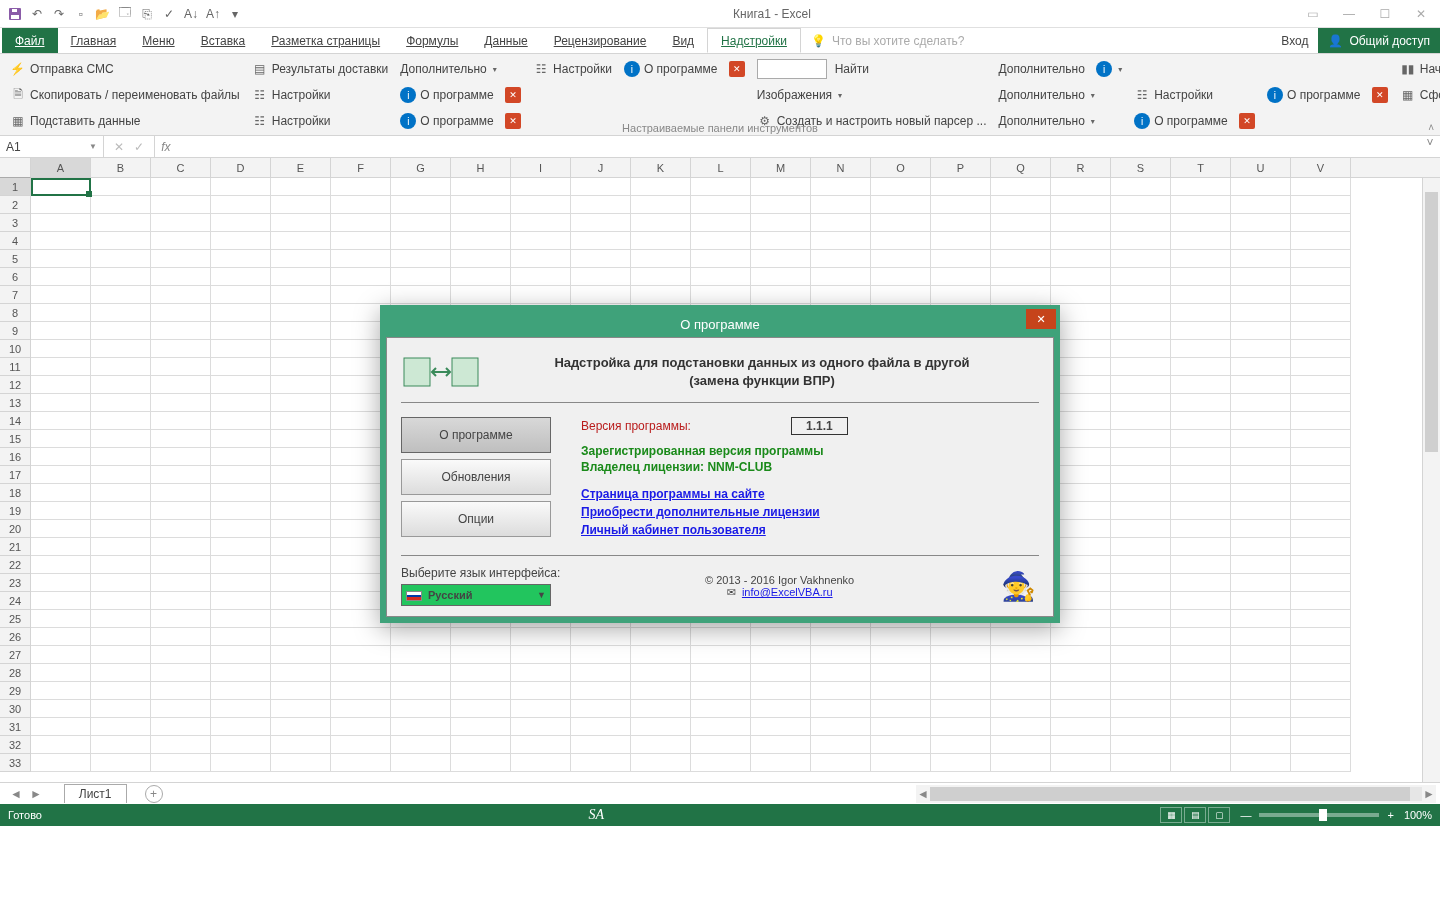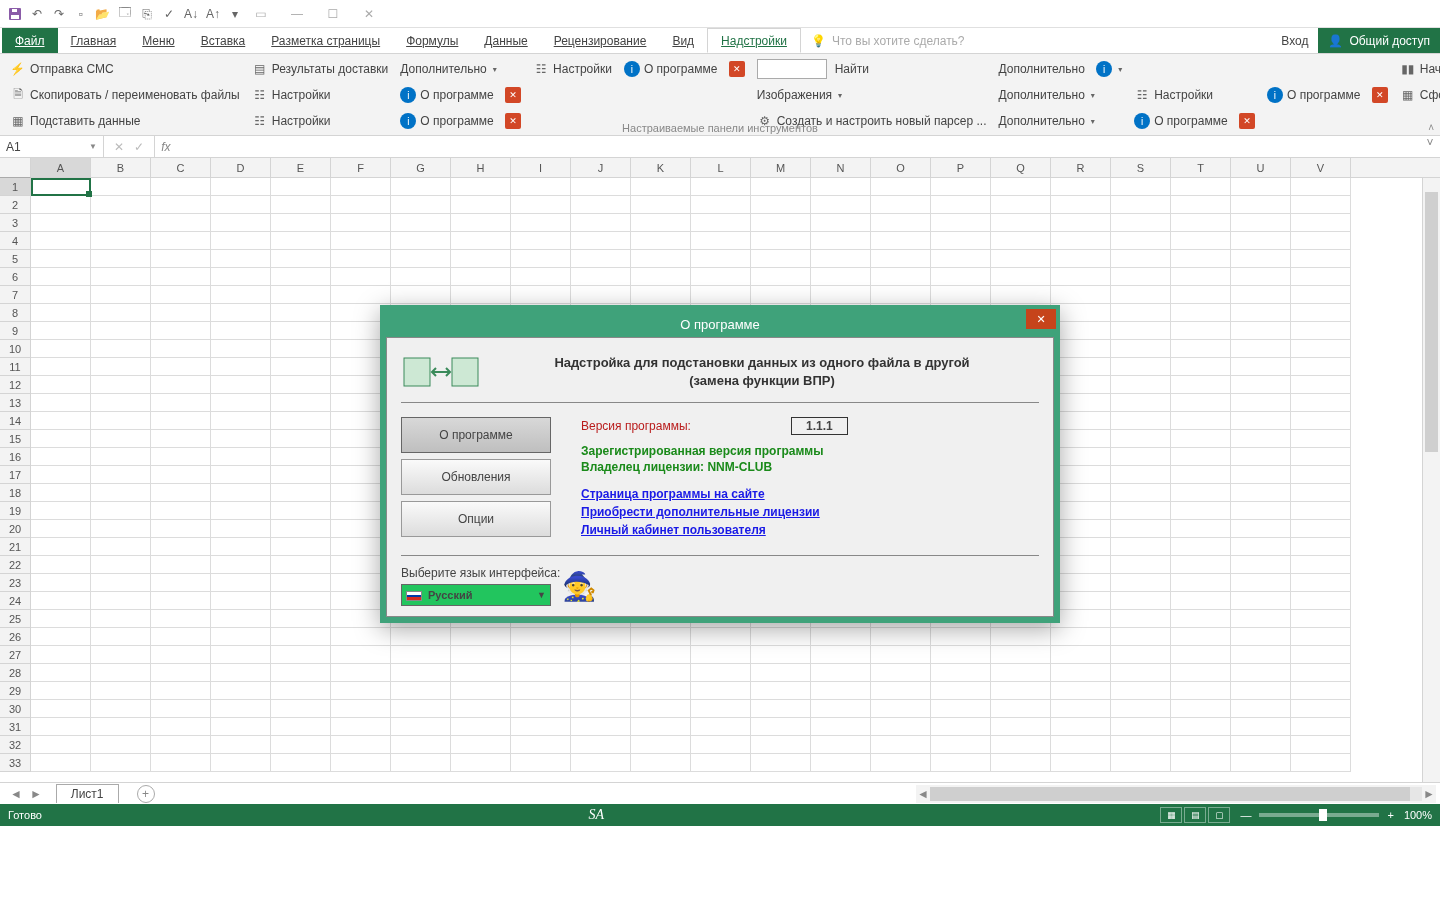--- a/index.html
+++ b/index.html
@@ -56,21 +56,21 @@
 .cells .cell { width:60px; border-right:1px solid #dcdcdc; border-bottom:1px solid #dcdcdc; }
 .selbox { position:absolute; top:0; left:0; width:60px; height:18px; border:2px solid #217346; pointer-events:none; }
 .selbox::after { content:""; position:absolute; right:-3px; bottom:-3px; width:6px; height:6px; background:#217346; }
 .corner { width:31px; height:20px; background:#f3f3f3; border-right:1px solid #d4d4d4; border-bottom:1px solid #aaa; }
 .vscroll { position:absolute; right:0; top:20px; bottom:0; width:18px; background:#f3f3f3; border-left:1px solid #d4d4d4; }
 .vscroll .thumb { position:absolute; top:14px; left:2px; right:2px; height:260px; background:#cfcfcf; }
 
 
 .sheettabs { height:22px; display:flex; align-items:center; border-top:1px solid #d4d4d4; background:#fff; padding-left:6px; position:relative; }
 .sheettabs .nav { color:#888; padding:0 4px; }
-.sheettabs .stab { border:1px solid #aaa; border-bottom:none; padding:2px 14px; font-size:12px; background:#fff; margin-left:10px; }
+.sheettabs .stab { border:1px solid #aaa; border-bottom:none; padding:2px 14px; font-size:12px; background:#fff; margin-left:18px; }
 .sheettabs .plus { width:18px; height:18px; border:1px solid #aaa; border-radius:50%; display:flex; align-items:center; justify-content:center; margin-left:18px; color:#888; }
 .sheettabs .hscroll { position:absolute; right:4px; top:2px; height:18px; width:520px; background:#f3f3f3; display:flex; align-items:center; }
 .sheettabs .hscroll .tr { width:14px; text-align:center; color:#888; }
 .sheettabs .hscroll .track { flex:1; background:#e6e6e6; height:14px; position:relative; }
 .sheettabs .hscroll .thumb { position:absolute; left:0; top:0; bottom:0; width:480px; background:#cfcfcf; }
 
 
 .status { height:22px; background:#217346; color:#fff; display:flex; align-items:center; padding:0 8px; font-size:11px; }
 .status .sp { flex:1; }
 .status .sa { font-style:italic; font-family:"Monotype Corsiva",cursive; font-size:14px; }
@@ -122,20 +122,21 @@
   <span class="ico">↶</span>
   <span class="ico">↷</span>
   <span class="ico grey">▫</span>
   <span class="ico orange">📂</span>
   <span class="ico grey">🗔</span>
   <span class="ico green">⎘</span>
   <span class="ico grey">✓</span>
   <span class="ico blue">A↓</span>
   <span class="ico blue">A↑</span>
   <span class="ico grey">▾</span>
+  <div class="title">Книга1 - Excel</div>
   <div class="winctl">
     <span>▭</span>
     <span>—</span>
     <span>☐</span>
     <span>✕</span>
   </div>
 </div>
 
 <div class="tabs">
   <div class="tab file">Файл</div>
@@ -1198,16 +1199,23 @@
       </div>
     </div>
     <div class="footer">
       <div>
         <span class="langlbl">Выберите язык интерфейса:</span>
         <div class="langsel">
           <span><span class="flag"></span><b>Русский</b></span>
           <span style="font-size:9px">▼</span>
         </div>
       </div>
+      <div class="copy">
+        <div>© 2013 - 2016  Igor Vakhnenko</div>
+        <div class="mail">
+          <span>✉</span>
+          <a>info@ExcelVBA.ru</a>
+        </div>
+      </div>
       <div class="yoda">🧙</div>
     </div>
   </div>
 </div>
 
 </body></html>

